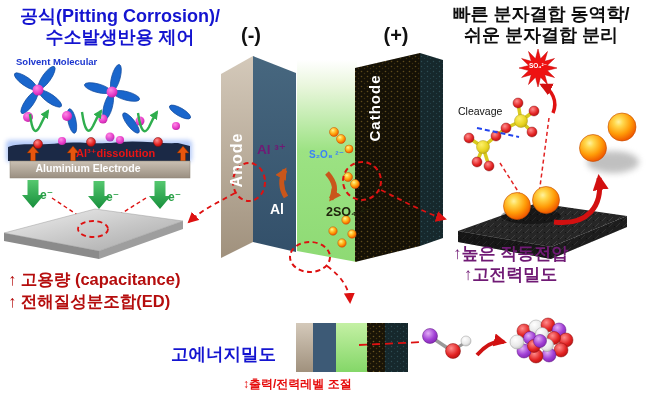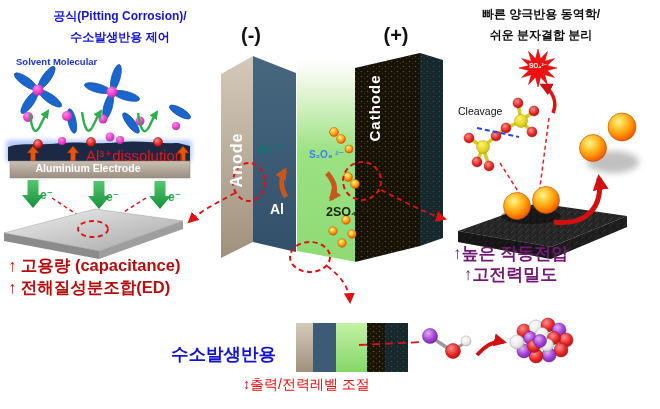--- a/index.html
+++ b/index.html
@@ -1,47 +1,47 @@
 <!DOCTYPE html>
 <html><head>
 <meta charset="utf-8">
 <style>
   html,body{margin:0;padding:0;background:#fff;}
   .canvas{position:relative;width:660px;height:409px;background:#fff;overflow:hidden;
           font-family:"Liberation Sans","DejaVu Sans",sans-serif;}
   .canvas svg{position:absolute;left:0;top:0;}
   .t{position:absolute;white-space:nowrap;}
-  .title{font-weight:bold;font-size:12px;line-height:20.5px;text-align:center;}
+  .title{font-weight:bold;font-size:18px;line-height:20.5px;text-align:center;}
   .title-left{left:8px;top:6px;width:224px;color:#1414d0;}
   .title-right{left:424px;top:4px;width:234px;color:#0d0d0d;}
   .terminal{font-weight:bold;font-size:20px;color:#111;}
   .term-neg{left:236px;top:24px;width:30px;text-align:center;}
   .term-pos{left:381px;top:24px;width:30px;text-align:center;}
   .vlabel{font-weight:bold;color:#fff;text-align:center;letter-spacing:1px;
           display:flex;align-items:center;justify-content:center;}
   .anode-label{left:177px;top:150px;width:120px;height:20px;font-size:16px;transform:rotate(-90deg);}
   .cathode-label{left:314px;top:98px;width:120px;height:20px;font-size:15px;transform:rotate(-90deg);}
   .ion{font-weight:bold;}
-  .ion-al3{left:257px;top:141px;font-size:13.5px;color:#0f766e;}
+  .ion-al3{left:257px;top:141px;font-size:13.5px;color:#701a75;}
   .ion-al{left:270px;top:201px;font-size:14px;color:#fff;}
   .ion-ps{left:309px;top:149px;font-size:10px;color:#3b82f6;}
   .ion-sf{left:306px;top:204px;font-size:12.5px;color:#20230c;margin-left:20px;}
   .solvent{left:16px;top:56px;font-size:9.5px;font-weight:bold;color:#1b35cf;}
-  .dissolution{left:86px;top:147px;font-size:15px;font-weight:normal;color:#ea1515;}
+  .dissolution{left:76px;top:147px;font-size:11px;font-weight:bold;color:#ea1515;}
   .alu-electrode{left:10px;top:162px;width:156px;text-align:center;font-size:10.5px;
                  font-weight:bold;color:#fdfdfd;}
   .electron{font-size:12px;font-weight:bold;color:#27a046;}
   .e1{left:40px;top:188px;} .e2{left:106px;top:190px;} .e3{left:168px;top:190px;}
-  .benefit-left{left:8px;top:254px;font-size:16.5px;line-height:22px;font-weight:bold;color:#b50d0d;}
+  .benefit-left{left:8px;top:268px;font-size:16.5px;line-height:22px;font-weight:bold;color:#b50d0d;}
   .benefit-right{left:453px;top:243px;font-size:17px;line-height:21px;font-weight:bold;color:#701a75;text-align:center;}
   .cleavage{left:458px;top:105px;font-size:10.5px;font-weight:normal;color:#111;}
   .burst-label{left:520px;top:62px;width:36px;text-align:center;font-size:6.5px;
                font-weight:bold;color:#fff;}
   .electrolyte-combo{left:171px;top:342px;font-size:17.5px;font-weight:bold;color:#1414d0;}
-  .control-label{left:243px;top:376px;font-size:14px;font-weight:normal;color:#e60d0d;}
+  .control-label{left:243px;top:376px;font-size:12px;font-weight:bold;color:#e60d0d;}
 </style>
 </head>
 <body>
 
 <div class="canvas">
 
   <svg width="660" height="409" viewBox="0 0 660 409">
     <defs>
       <linearGradient id="ganode" x1="0" y1="0" x2="0" y2="1">
         <stop offset="0" stop-color="#d4c9ba"></stop>
@@ -324,21 +324,21 @@
         <circle cx="540" cy="341" r="6.5" fill="url(#gpurple)" stroke="#5e1580"></circle>
       </g>
     </g>
   </svg>
 
   <div class="t title title-left">
     <span style="display:block">공식(Pitting Corrosion)/</span>
     <span style="display:block">수소발생반용 제어</span>
   </div>
   <div class="t title title-right">
-    <span style="display:block">빠른 양극반용 동역학/</span>
+    <span style="display:block">빠른 분자결합 동역학/</span>
     <span style="display:block">쉬운 분자결합 분리</span>
   </div>
 
   <div class="t terminal term-neg">(-)</div>
   <div class="t terminal term-pos">(+)</div>
 
   <div class="t vlabel anode-label">Anode</div>
   <div class="t vlabel cathode-label">Cathode</div>
 
   <div class="t ion ion-al3">Al ³⁺</div>
@@ -357,15 +357,15 @@
     <span style="display:block">↑ 전해질성분조합(ED)</span>
   </div>
 
   <div class="t cleavage">Cleavage</div>
   <div class="t burst-label">SO₄²⁻</div>
   <div class="t benefit-right">
     <span style="display:block">↑높은 작동전압</span>
     <span style="display:block">↑고전력밀도</span>
   </div>
 
-  <div class="t electrolyte-combo">수소발생반용</div>
+  <div class="t electrolyte-combo">고에너지밀도</div>
   <div class="t control-label">↕출력/전력레벨 조절</div>
 </div>
 
 </body></html>

